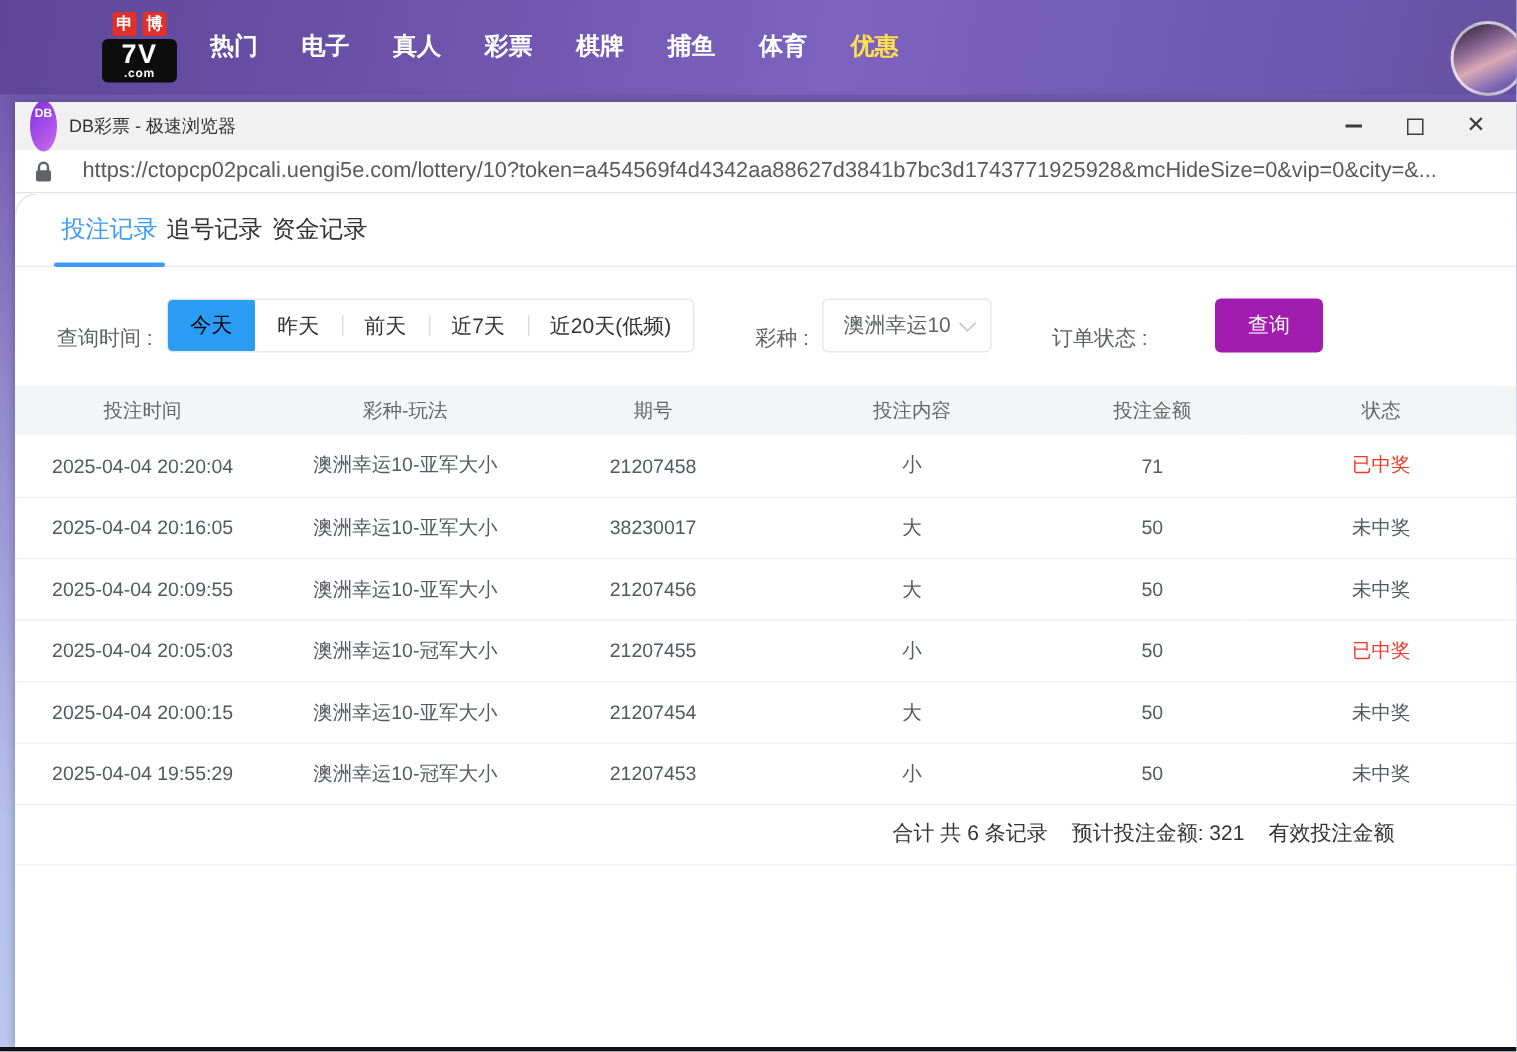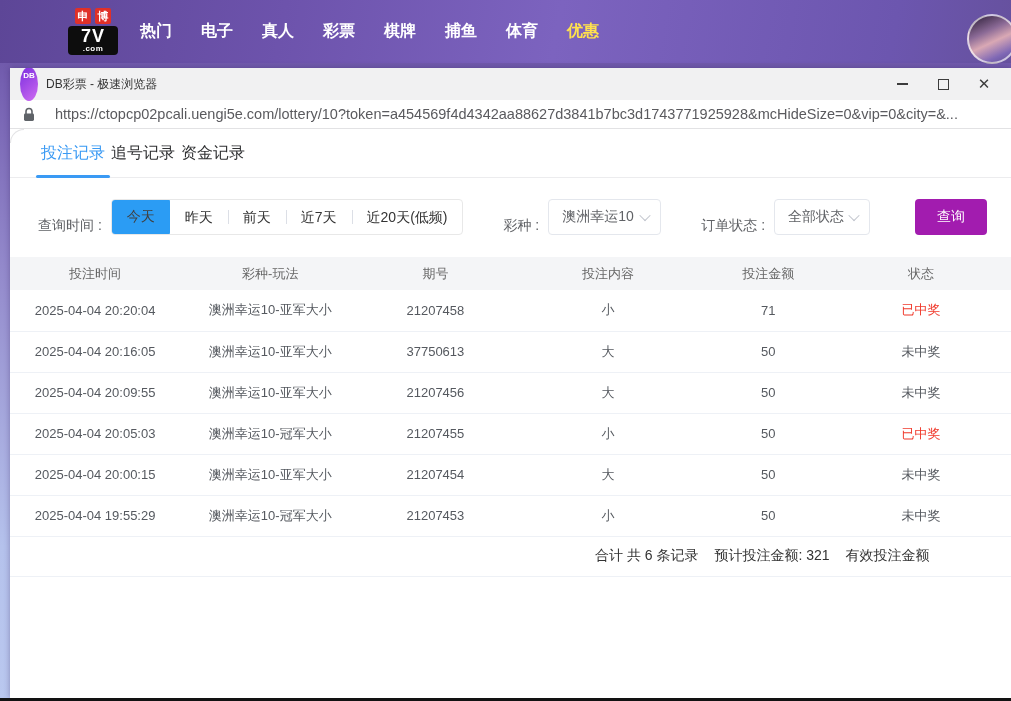--- a/index.html
+++ b/index.html
@@ -62,21 +62,21 @@
   .tabs-bar { display:flex; padding-left:28px; height:49px; align-items:stretch; border-bottom:1px solid #ececee; }
   .tab { font-size:16px; color:#303133; display:flex; align-items:center; position:relative; cursor:pointer; padding:0 3px; }
   .tab.active { color:#3a9af4; }
   .tab.active::after { content:""; position:absolute; left:-2px; right:-2px; bottom:-1px; height:3px; background:#3a9af4; border-radius:2px; }
 
   
   .filter-bar { display:flex; align-items:flex-end; margin:21px 0 0 28px; font-size:14px; color:#606266; height:36px; }
   .filter-label { white-space:nowrap; }
   .segmented { display:flex; align-items:center; margin-left:9px; border:1px solid #e8e8e8; border-radius:4px; height:36px; overflow:hidden; }
   .seg-item { padding:0 15px; line-height:34px; color:#333; cursor:pointer; position:relative; white-space:nowrap; }
-  .seg-item.active { background:#2b9cf4; color:#404040; line-height:36px; border-radius:4px; margin:-1px 0; height:38px; }
+  .seg-item.active { background:#2b9cf4; color:#000000; line-height:36px; border-radius:4px; margin:-1px 0; height:38px; }
   .seg-item:not(.active):not(:nth-child(2))::before {
     content:""; position:absolute; left:0; top:10px; bottom:10px; width:1px; background:#dcdfe6; }
   .select-box { display:flex; align-items:center; justify-content:space-between; border:1px solid #e4e7ed; border-radius:4px;
     height:36px; padding:0 11px 0 13px; margin-left:9px; cursor:pointer; color:#606266; background:#fff; }
   .select-lottery { width:113px; }
   .select-status { width:96px; }
   .chevron-down { width:8px; height:8px; border-right:1.5px solid #c0c4cc; border-bottom:1.5px solid #c0c4cc; transform:rotate(45deg) translate(-1px,-1px); }
   .ml40 { margin-left:40px; }
   .search-button { margin-left:45px; width:72px; height:36px; background:#a21caf; color:#fff; border:none; border-radius:4px;
     font-size:14px; cursor:pointer; font-family:inherit; }
@@ -167,24 +167,20 @@
         <div class="seg-item">近20天(低频)</div>
       </div>
 
       <span class="filter-label ml40">彩种 :</span>
       <div class="select-box select-lottery">
         <span>澳洲幸运10</span>
         <span class="chevron-down"></span>
       </div>
 
       <span class="filter-label ml40">订单状态 :</span>
-      <div class="select-box select-status">
-        <span>全部状态</span>
-        <span class="chevron-down"></span>
-      </div>
 
       <button class="search-button">查询</button>
     </div>
 
     <table class="bet-table">
       <colgroup>
         <col style="width:17%">
           <col style="width:18%">
           <col style="width:15%">
         <col style="width:19.5%">
@@ -206,21 +202,21 @@
             <td>2025-04-04 20:20:04</td>
             <td>澳洲幸运10-亚军大小</td>
             <td>21207458</td>
             <td>小</td>
             <td>71</td>
             <td class="win">已中奖</td>
           </tr>
           <tr>
             <td>2025-04-04 20:16:05</td>
             <td>澳洲幸运10-亚军大小</td>
-            <td>37750613</td>
+            <td>38230017</td>
             <td>大</td>
             <td>50</td>
             <td>未中奖</td>
           </tr>
           <tr>
             <td>2025-04-04 20:09:55</td>
             <td>澳洲幸运10-亚军大小</td>
             <td>21207456</td>
             <td>大</td>
             <td>50</td>

